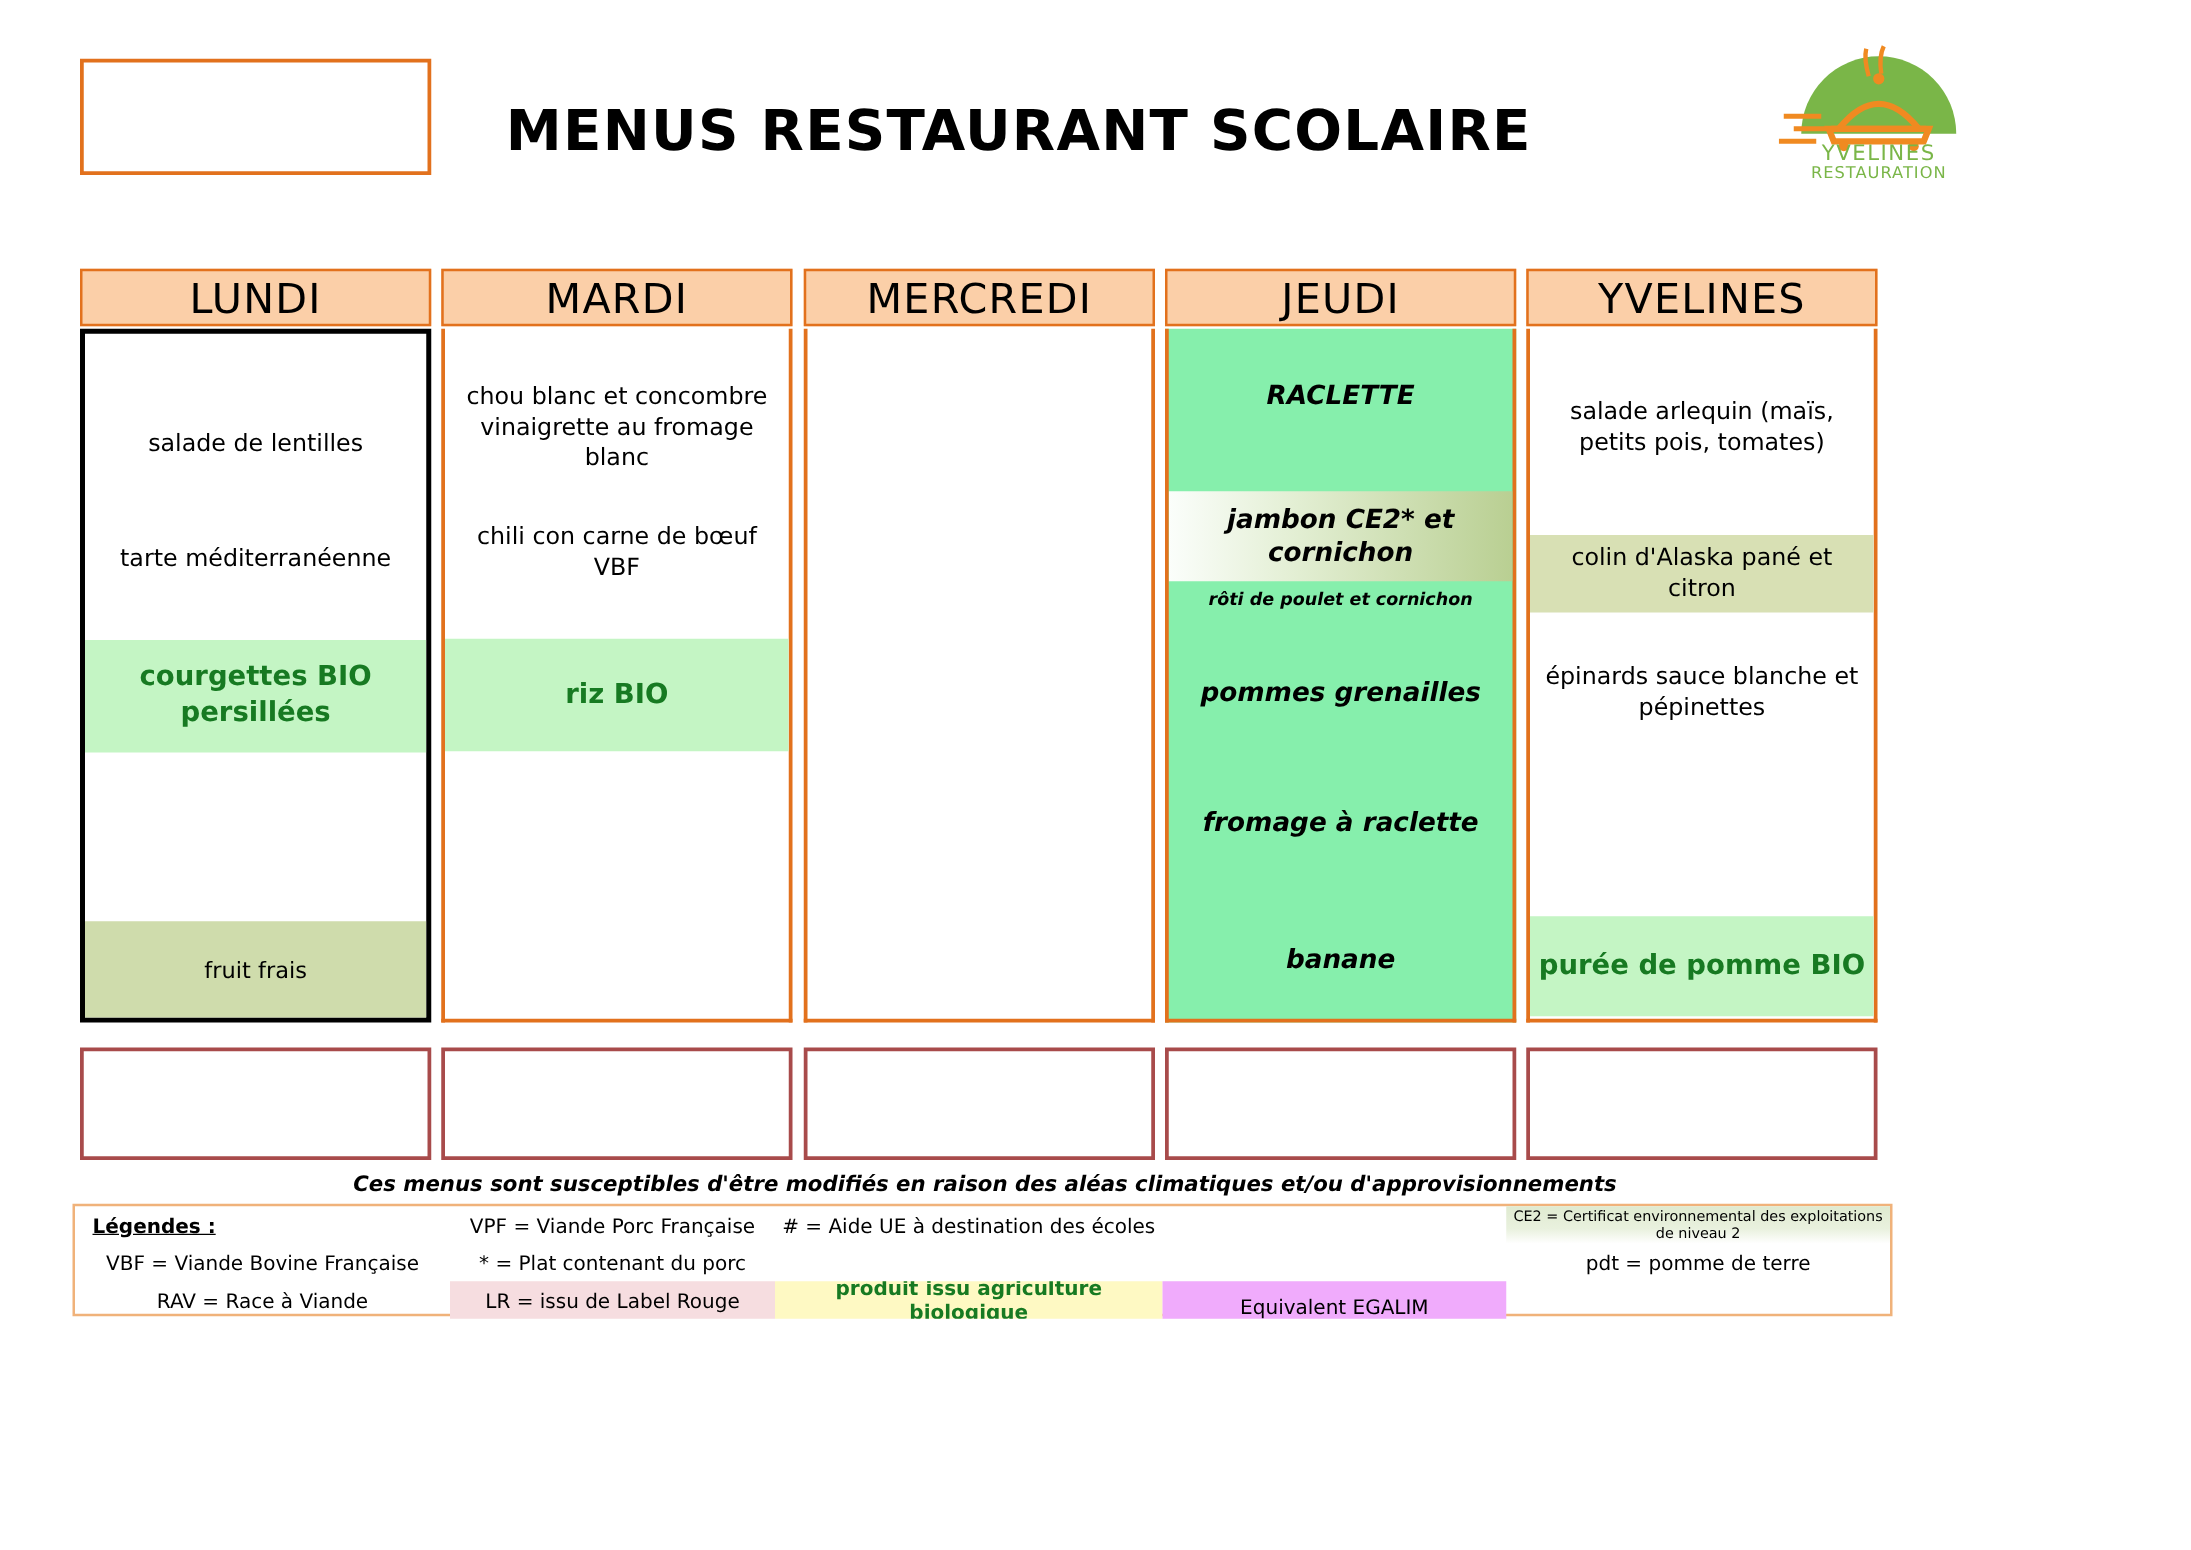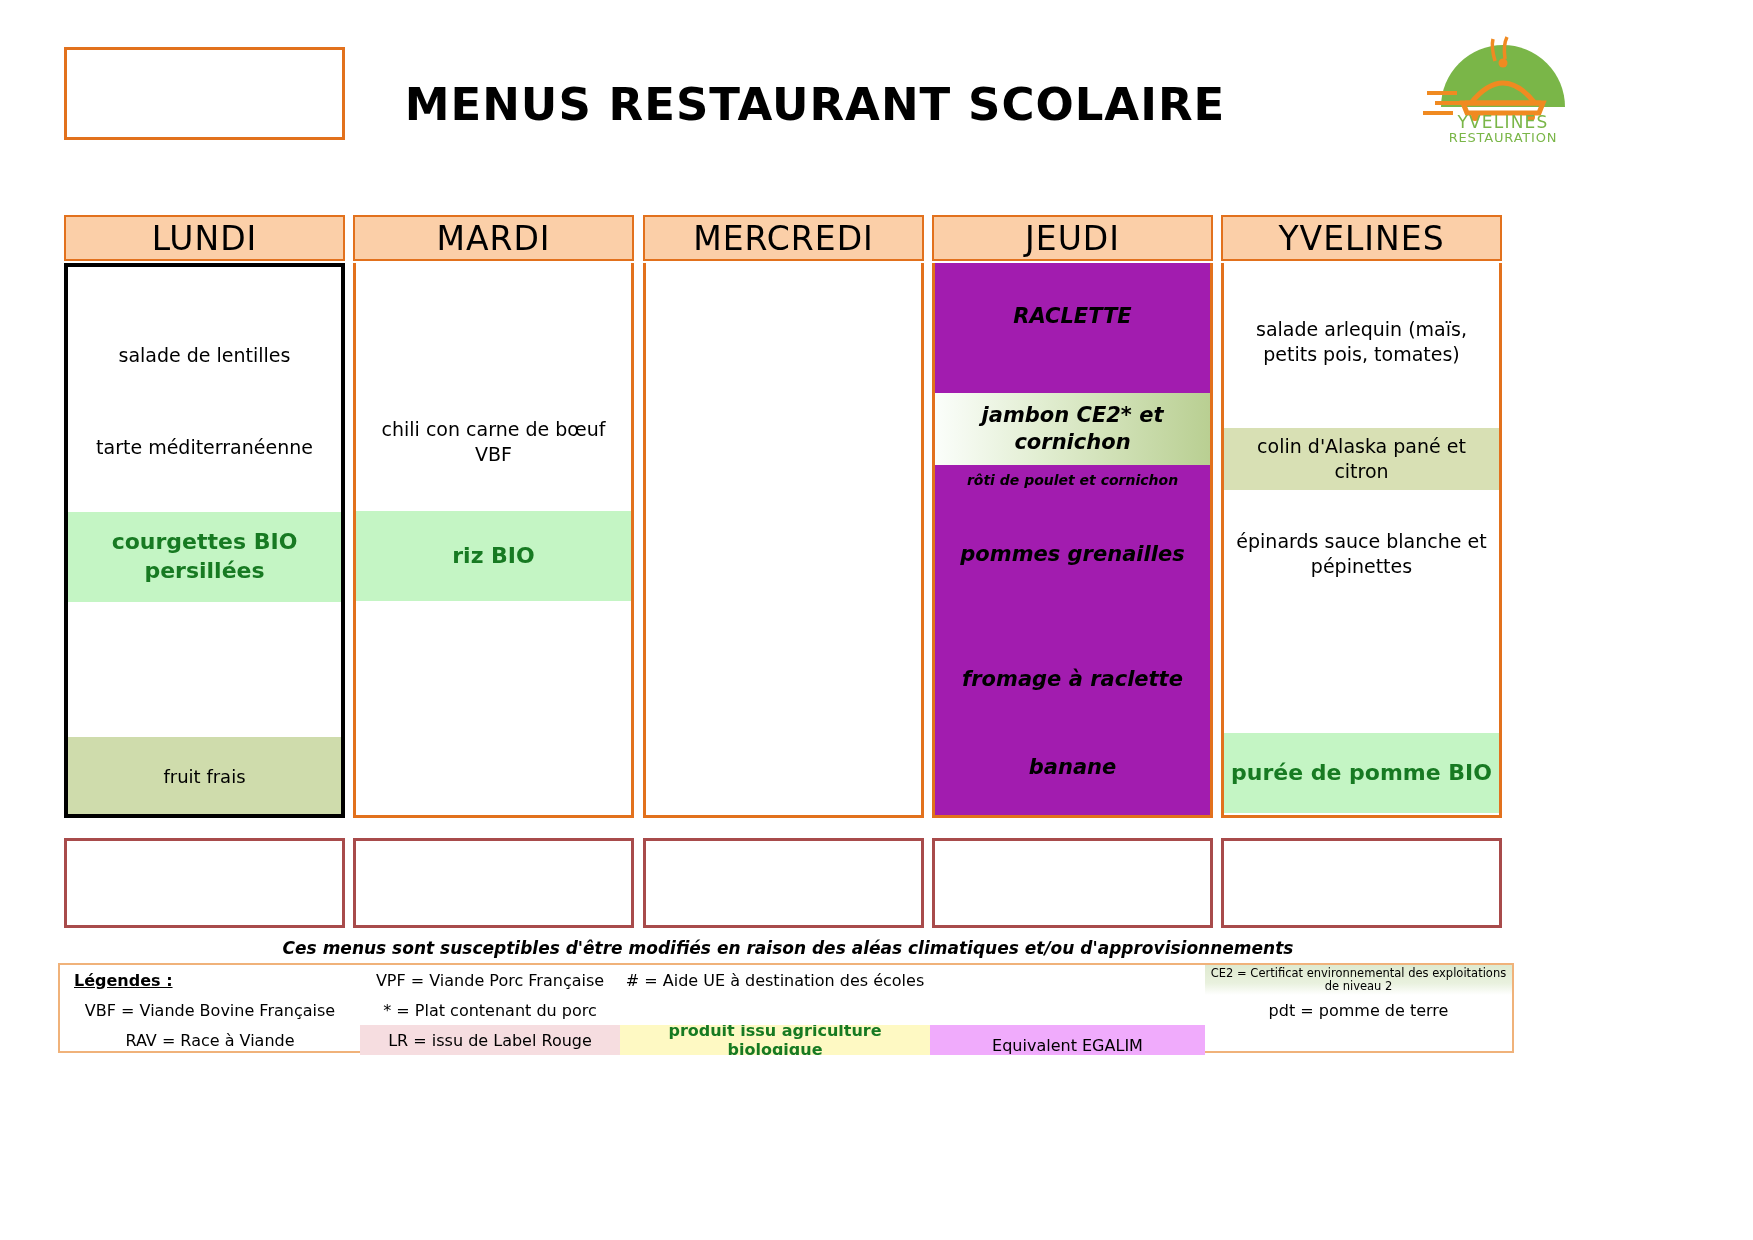--- a/index.html
+++ b/index.html
@@ -133,21 +133,21 @@
   .day-body.border-orange {
     border-left: 3px solid #e2711d;
     border-right: 3px solid #e2711d;
     border-bottom: 3px solid #e2711d;
     border-top: 0;
   }
   .day-body.border-black {
     border: 4px solid #000000;
     border-top: 4px solid #000000;
   }
-  .day-body.peach { background: #a21caf; }
+  .day-body.peach { background: #86efac; }
   .day-body.white { background: #ffffff; }
 
   
   .rail {
     position: absolute;
     top: 44px;
     width: 3px;
     height: 510px;
     background: #a84b4b;
   }
@@ -323,20 +323,23 @@
           </div>
         </div>
       </div>
       <div class="day-col c1">
         <div class="day-head">
           <span class="dh-text">MARDI</span>
         </div>
         <div class="day-body border-orange white">
           <div class="rail left"></div>
           <div class="rail right"></div>
+          <div class="band bg-white" style="top: 42px; height: 74px;">
+            <span class="btxt t-plain">chou blanc et concombre vinaigrette au fromage blanc</span>
+          </div>
           <div class="band bg-white" style="top: 142px; height: 74px;">
             <span class="btxt t-plain">chili con carne de bœuf VBF</span>
           </div>
           <div class="band bg-green" style="top: 248px; height: 90px;">
             <span class="btxt t-bio">riz BIO</span>
           </div>
         </div>
       </div>
       <div class="day-col c2">
         <div class="day-head">
@@ -359,21 +362,21 @@
           </div>
           <div class="band bg-gradg" style="top: 130px; height: 72px;">
             <span class="btxt t-ital">jambon CE2* et cornichon</span>
           </div>
           <div class="band bg-white" style="top: 205px; height: 24px;">
             <span class="btxt t-italsm">rôti de poulet et cornichon</span>
           </div>
           <div class="band bg-white" style="top: 272px; height: 40px;">
             <span class="btxt t-ital">pommes grenailles</span>
           </div>
-          <div class="band bg-white" style="top: 390px; height: 40px; align-items: flex-end;">
+          <div class="band bg-white" style="top: 376px; height: 40px;">
             <span class="btxt t-ital">fromage à raclette</span>
           </div>
           <div class="band bg-white" style="top: 485px; height: 40px;">
             <span class="btxt t-ital">banane</span>
           </div>
         </div>
       </div>
       <div class="day-col c4">
         <div class="day-head">
           <span class="dh-text">YVELINES</span>

